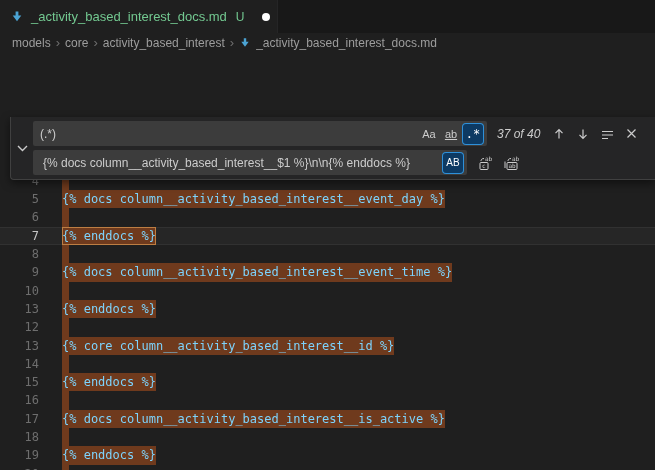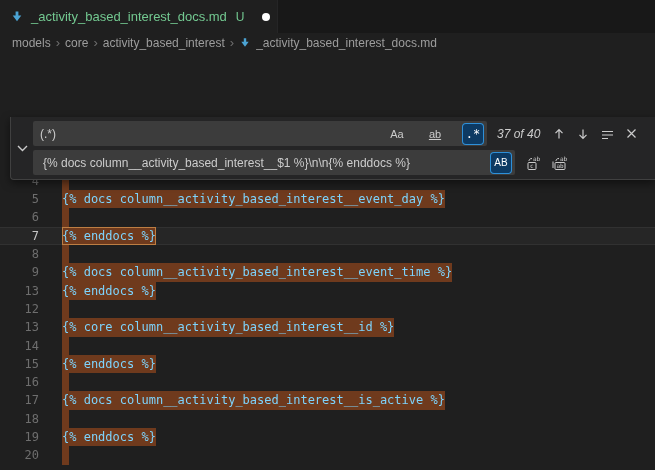--- a/index.html
+++ b/index.html
@@ -24,23 +24,23 @@
 
   
   .find-widget { position:absolute; top:0; left:10px; right:0; height:63px; background:#252526;
       border:1px solid #404040; border-top:none; border-right:none; border-bottom-left-radius:4px;
       box-shadow:0 3px 8px rgba(0,0,0,.5); display:flex; z-index:5; }
   .fw-toggle { width:22px; display:flex; align-items:center; justify-content:center; cursor:pointer; color:#cccccc; }
   .fw-rows { flex:1; padding:4px 8px 4px 0; display:flex; flex-direction:column; gap:4px; }
   .fw-row { height:25px; display:flex; align-items:center; }
   .fw-input { background:#3c3c3c; border-radius:2px; height:25px; display:flex; align-items:center; padding:0 4px 0 7px; font-size:12px; color:#cccccc; }
   .find-input { width:454px; }
-  .replace-input { width:482px;padding-left:10px; }
+  .replace-input { width:434px;padding-left:10px; }
   .input-text { white-space:pre; overflow:hidden; }
-  .opt-group { margin-left:auto; display:flex; gap:18px; }
+  .opt-group { margin-left:auto; display:flex; gap:2px; }
   .opt { width:20px; height:20px; display:flex; align-items:center; justify-content:center; border-radius:3px; font-size:11px; color:#cccccc; cursor:pointer; position:relative; }
   .opt.active { background:#0d3a63; box-shadow:0 0 0 1px #2e90d9; color:#ffffff; }
   .opt-ww { text-decoration:underline; }
   .opt-regex { font-family:"DejaVu Sans Mono", monospace; font-size:12px; letter-spacing:0; }
   .match-count { margin-left:10px; font-size:12px; color:#cccccc; white-space:nowrap;font-style:italic; }
   .nav-group { margin-left:auto; display:flex; gap:4px; padding-right:6px; }
   .icon-btn { width:20px; height:20px; display:flex; align-items:center; justify-content:center; color:#cccccc; font-size:13px; border-radius:3px; cursor:pointer; }
   .action-group { display:flex; gap:6px; margin-left:9px; }
 
   
@@ -165,20 +165,21 @@
   <div class="code">
     <div class="row"><span class="ln">1</span><span class="lc"><span class="hl">{% docs column__activity_based_interest__end_date %}</span></span></div>
     <div class="row"><span class="ln">2</span><span class="lc"><span class="hl-empty"></span></span></div>
     <div class="row"><span class="ln">3</span><span class="lc"><span class="hl">{% enddocs %}</span></span></div>
     <div class="row"><span class="ln">4</span><span class="lc"><span class="hl-empty"></span></span></div>
     <div class="row"><span class="ln">5</span><span class="lc"><span class="hl">{% docs column__activity_based_interest__event_day %}</span></span></div>
     <div class="row"><span class="ln">6</span><span class="lc"><span class="hl-empty"></span></span></div>
     <div class="row current"><span class="ln">7</span><span class="lc"><span class="hl cur-match">{% enddocs %}</span></span></div>
     <div class="row"><span class="ln">8</span><span class="lc"><span class="hl-empty"></span></span></div>
     <div class="row"><span class="ln">9</span><span class="lc"><span class="hl">{% docs column__activity_based_interest__event_time %}</span></span></div>
+    <div class="row"><span class="ln">10</span><span class="lc"><span class="hl-empty"></span></span></div>
     <div class="row"><span class="ln">13</span><span class="lc"><span class="hl">{% enddocs %}</span></span></div>
     <div class="row"><span class="ln">12</span><span class="lc"><span class="hl-empty"></span></span></div>
     <div class="row"><span class="ln">13</span><span class="lc"><span class="hl">{% core column__activity_based_interest__id %}</span></span></div>
     <div class="row"><span class="ln">14</span><span class="lc"><span class="hl-empty"></span></span></div>
     <div class="row"><span class="ln">15</span><span class="lc"><span class="hl">{% enddocs %}</span></span></div>
     <div class="row"><span class="ln">16</span><span class="lc"><span class="hl-empty"></span></span></div>
     <div class="row"><span class="ln">17</span><span class="lc"><span class="hl">{% docs column__activity_based_interest__is_active %}</span></span></div>
     <div class="row"><span class="ln">18</span><span class="lc"><span class="hl-empty"></span></span></div>
     <div class="row"><span class="ln">19</span><span class="lc"><span class="hl">{% enddocs %}</span></span></div>
     <div class="row"><span class="ln">20</span><span class="lc"><span class="hl-empty"></span></span></div>

